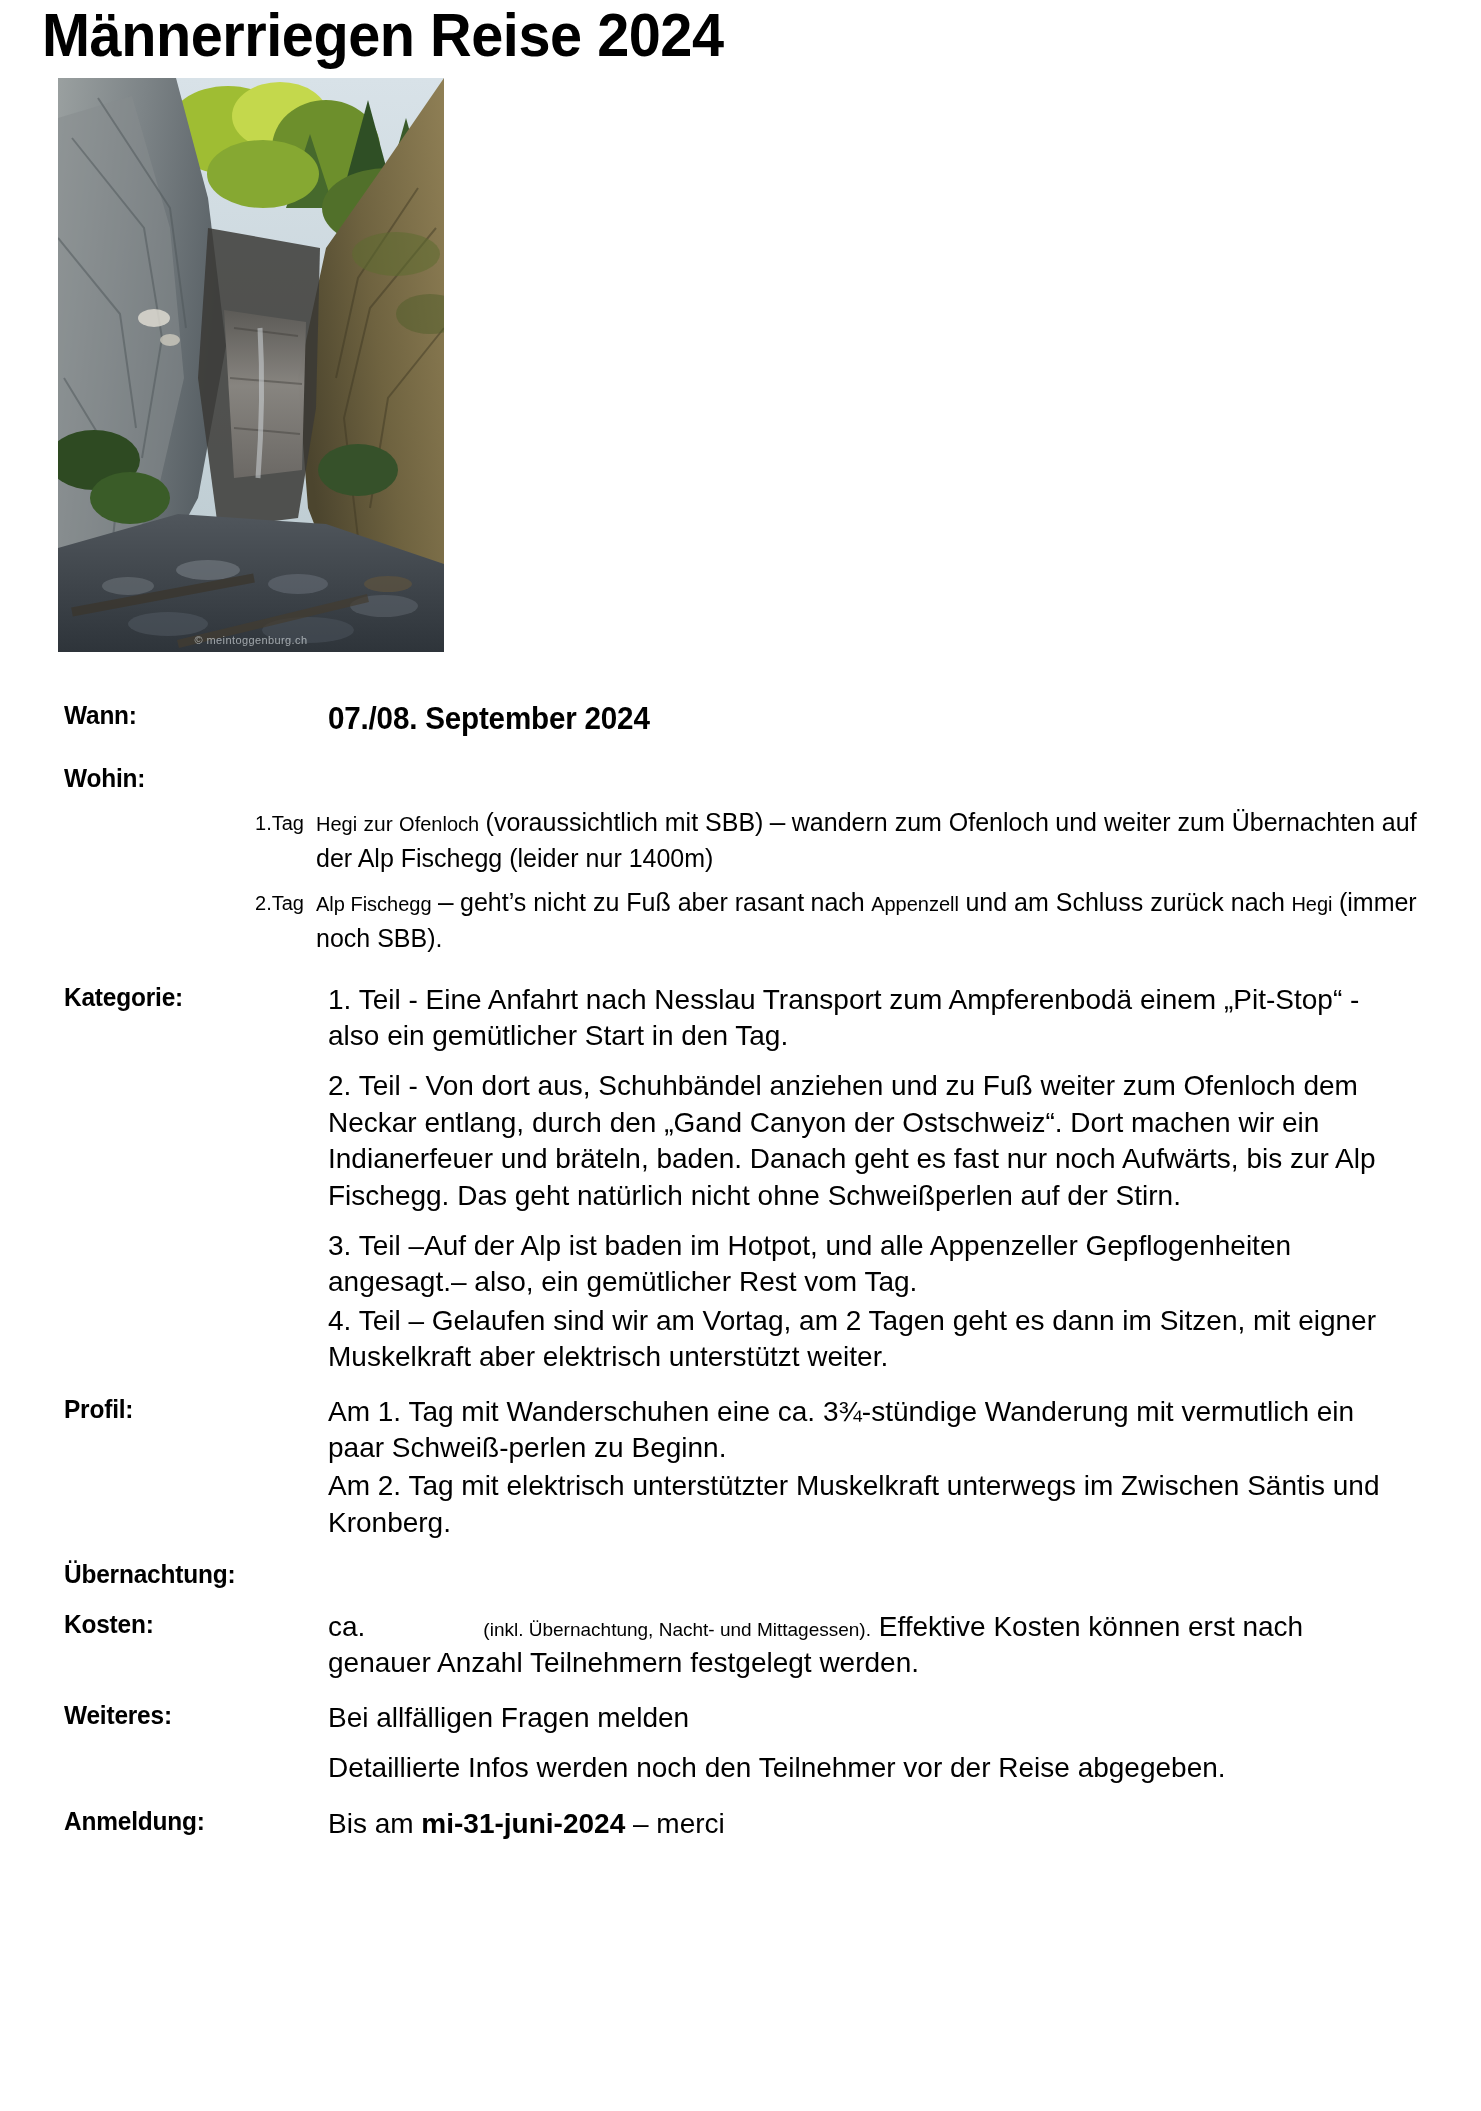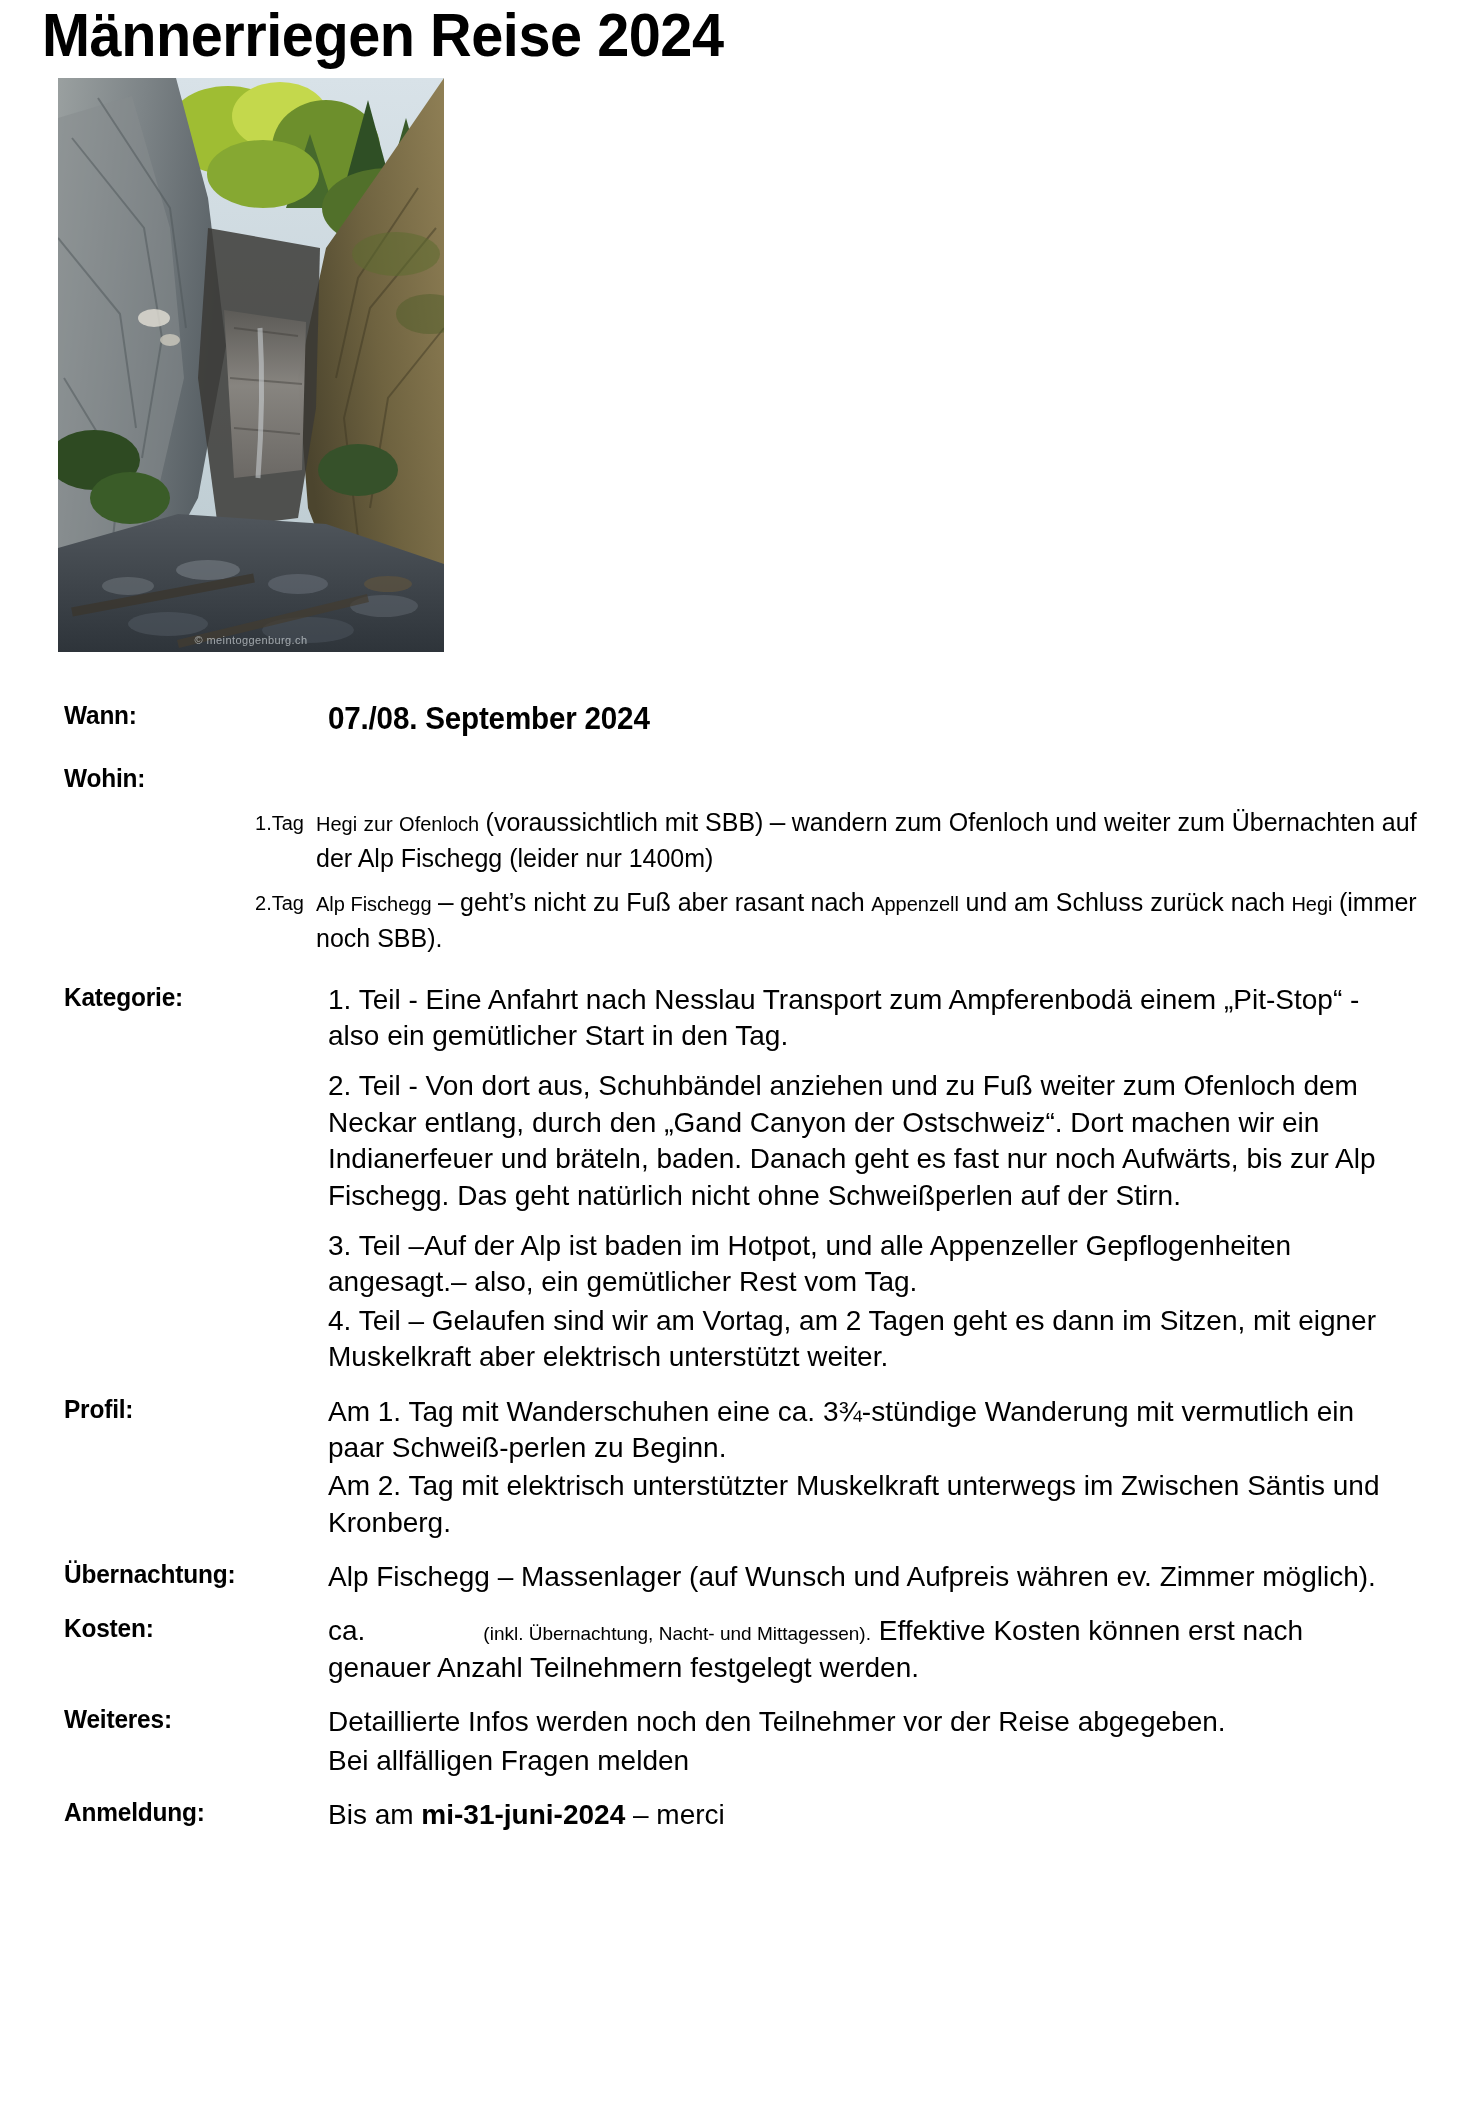--- a/index.html
+++ b/index.html
@@ -326,44 +326,41 @@
       <div class="row-body">
         <p class="para tight">Am 1. Tag mit Wanderschuhen eine ca. 3¾-stündige Wanderung mit vermutlich ein paar Schweiß-perlen zu Beginn.</p>
         <p class="para">Am 2. Tag mit elektrisch unterstützter Muskelkraft unterwegs im Zwischen Säntis und Kronberg.</p>
       </div>
     </div>
 
     <div class="sp-sm"></div>
 
     <div class="row">
       <div class="row-label">Übernachtung:</div>
-      <div class="row-body">
-        <p class="para">Alp Fischegg – Massenlager (auf Wunsch und Aufpreis währen ev. Zimmer möglich).</p>
-      </div>
     </div>
 
     <div class="sp-sm"></div>
 
     <div class="row">
       <div class="row-label">Kosten:</div>
       <div class="row-body">
         <p class="para">
           <span class="t-lg">ca.</span><span class="gap-blank"></span><span class="t-xs">(inkl. Übernachtung, Nacht- und Mittagessen).</span>
           <span class="t-lg">Effektive Kosten können erst nach genauer Anzahl Teilnehmern festgelegt werden.</span>
         </p>
       </div>
     </div>
 
     <div class="sp-sm"></div>
 
     <div class="row">
       <div class="row-label">Weiteres:</div>
       <div class="row-body">
+        <p class="para">Bei allfälligen Fragen melden</p>
         <p class="para tight">Detaillierte Infos werden noch den Teilnehmer vor der Reise abgegeben.</p>
-        <p class="para">Bei allfälligen Fragen melden</p>
       </div>
     </div>
 
     <div class="sp-sm"></div>
 
     <div class="row">
       <div class="row-label">Anmeldung:</div>
       <div class="row-body">
         <p class="para">
           <span>Bis am</span>

